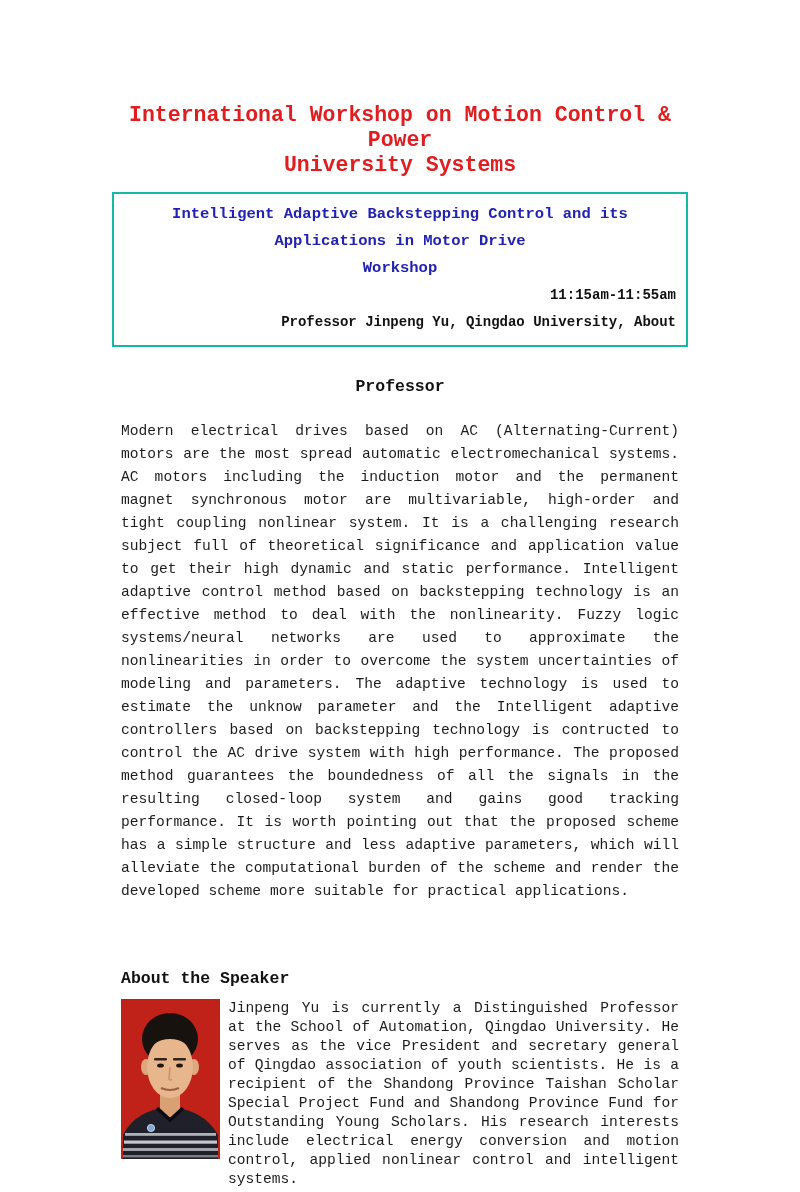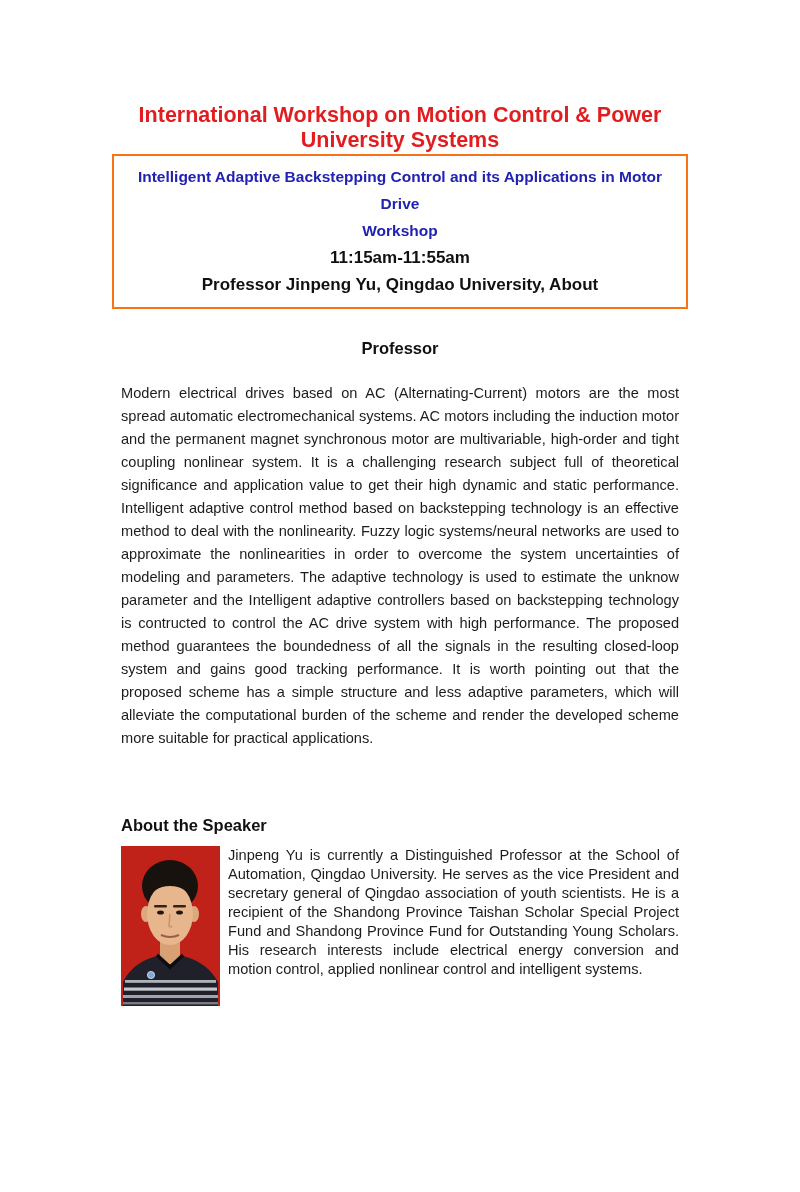--- a/index.html
+++ b/index.html
@@ -3,55 +3,56 @@
 <meta charset="utf-8">
 <style>
   * { margin: 0; padding: 0; box-sizing: border-box; }
   html, body { background: #ffffff; }
   .page {
     position: relative;
     width: 800px;
     height: 1192px;
     margin: 0 auto;
     background: #ffffff;
-    font-family: Liberation Sans, sans-serif;
+    font-family: Liberation Mono, monospace;
     color: #1c1c1c;
     overflow: hidden;
   }
   .content {
     width: 558px;
     margin: 0 auto;
     padding-top: 103px;
   }
   .workshop-title {
     font-size: 21.5px;
     line-height: 25px;
     font-weight: bold;
     text-align: center;
     color: var(--title-red, #e11d20);
   }
   .session-box {
     width: 576px;
     margin-left: -9px;
-    margin-top: 1px;
-    border: 2px solid #f97316;
+    margin-top: 14px;
+    border: 2px solid #14b8a6;
     padding: 7px 10px 9px 10px;
     text-align: center;
   }
   .talk-title {
     font-size: 15.5px;
     font-weight: bold;
     line-height: 27px;
     color: var(--talk-blue, #2222b2);
   }
   .session-time, .session-speaker {
-    font-size: 17px;
+    font-size: 14px;
     font-weight: bold;
     line-height: 27px;
     color: #111111;
+    text-align: right;
   }
   .abstract-heading {
     margin-top: 30px;
     font-size: 16.5px;
     font-weight: bold;
     text-align: center;
     color: #111111;
   }
   .abstract-body {
     margin-top: 24px;

